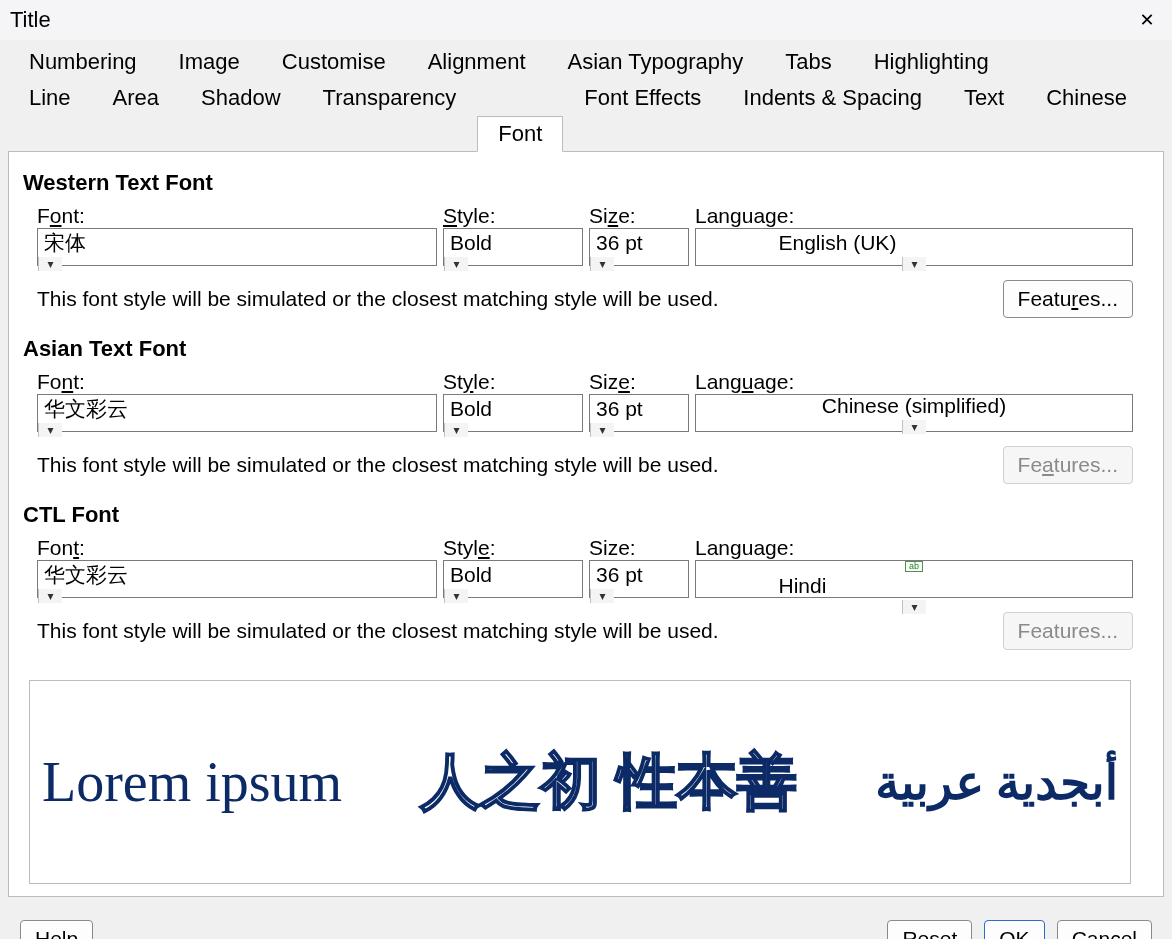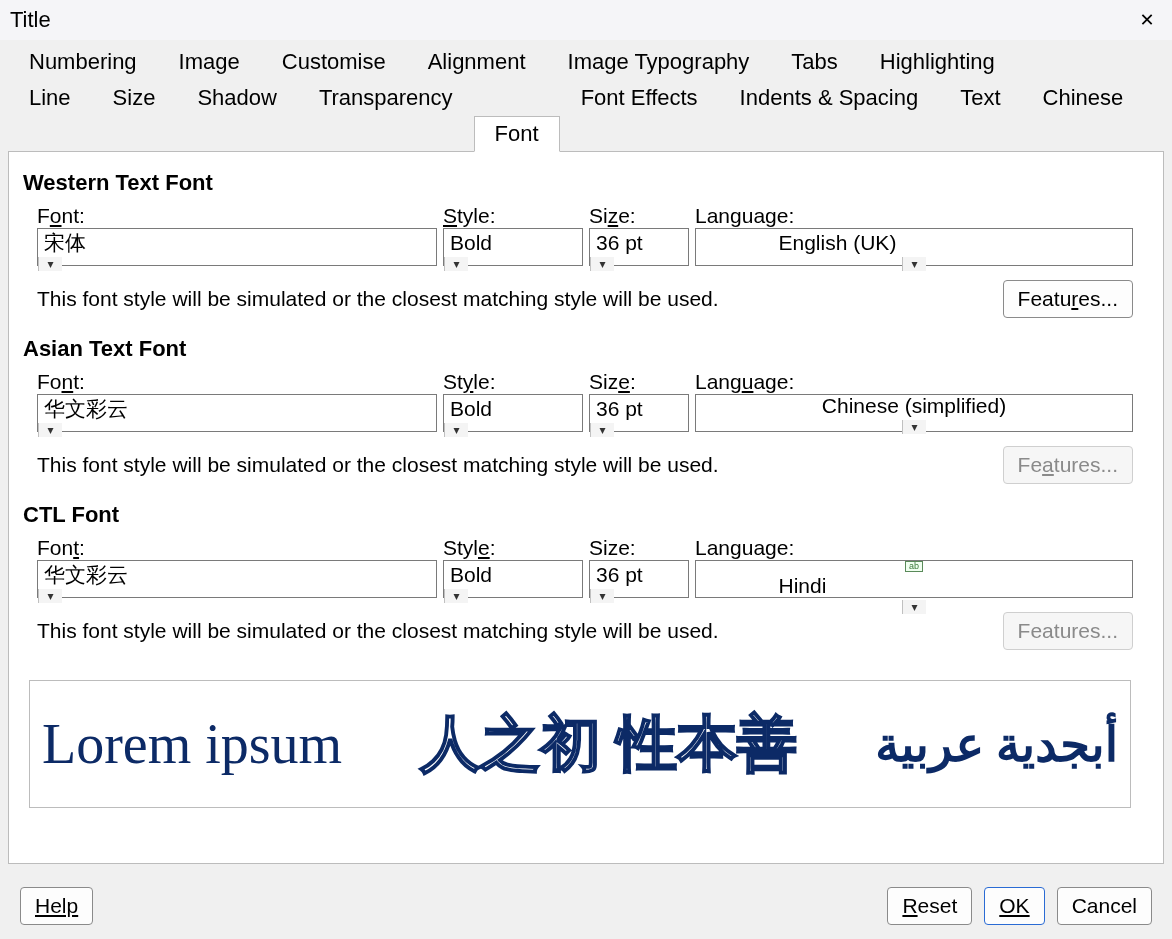--- a/index.html
+++ b/index.html
@@ -138,21 +138,21 @@
   }
   .btn.disabled {
     color: #8a8a8a;
     border-color: #cfcfcf;
     background: #f6f6f6;
     cursor: default;
   }
   .preview {
     margin: 18px 6px 0 6px;
     border: 1px solid #bcbcbc;
-    height: 128px;
+    height: 204px;
     display: flex;
     align-items: center;
     justify-content: space-between;
     padding: 0 12px;
     gap: 30px;
     overflow: hidden;
   }
   .preview .sample {
     color: #0c2a66;
     font-weight: 700;
@@ -186,27 +186,27 @@
   <div class="close">✕</div>
 </div>
 
 <div class="dialog-body">
 
   <div class="tabs">
     <div class="tab">Numbering</div>
     <div class="tab">Image</div>
     <div class="tab">Customise</div>
     <div class="tab">Alignment</div>
-    <div class="tab">Image Typography</div>
+    <div class="tab">Asian Typography</div>
     <div class="tab">Tabs</div>
     <div class="tab">Highlighting</div>
   </div>
   <div class="tabs">
     <div class="tab">Line</div>
-    <div class="tab">Size</div>
+    <div class="tab">Area</div>
     <div class="tab">Shadow</div>
     <div class="tab">Transparency</div>
     <div class="tab active">Font</div>
     <div class="tab">Font Effects</div>
     <div class="tab">Indents &amp; Spacing</div>
     <div class="tab">Text</div>
     <div class="tab">Chinese</div>
   </div>
 
   <div class="page">

